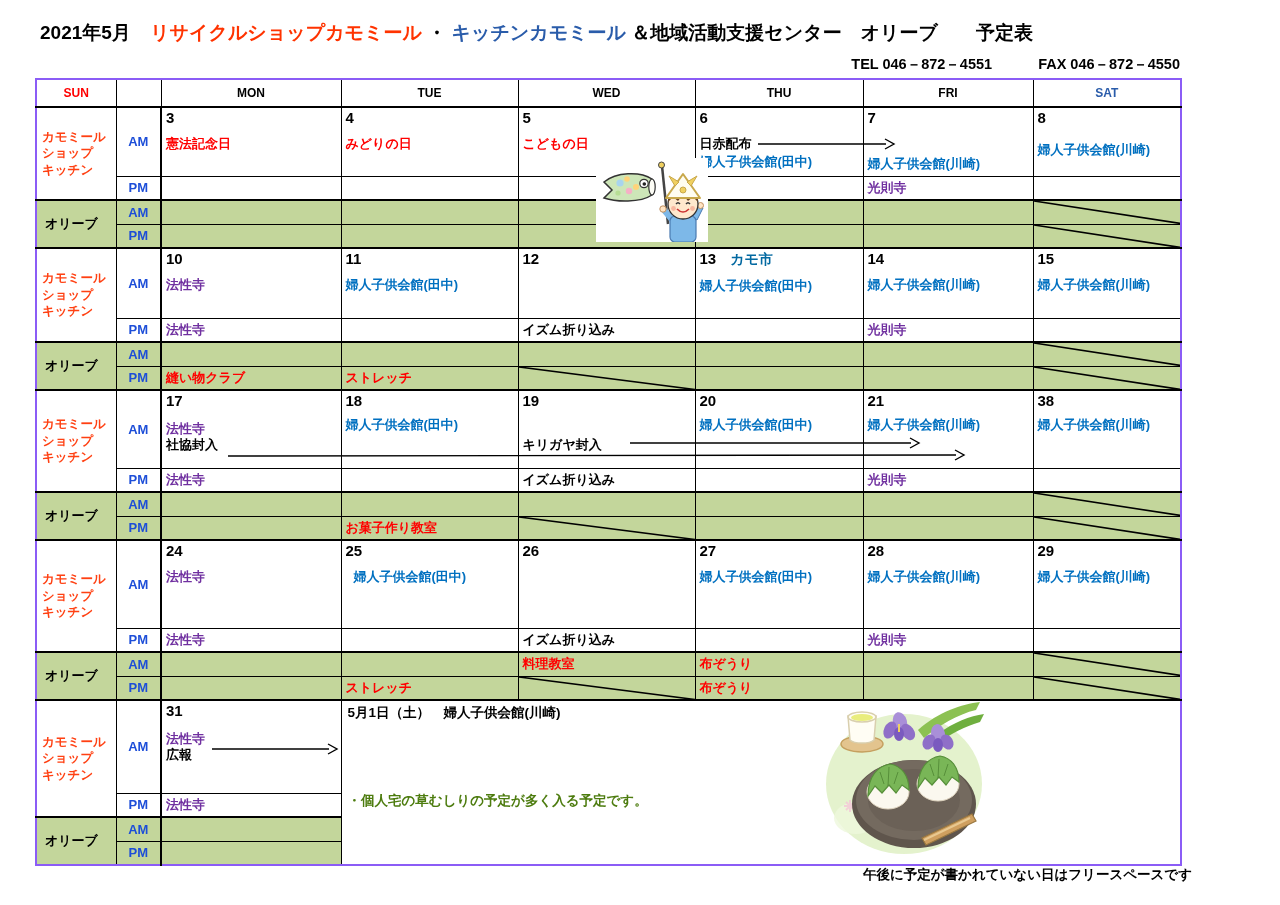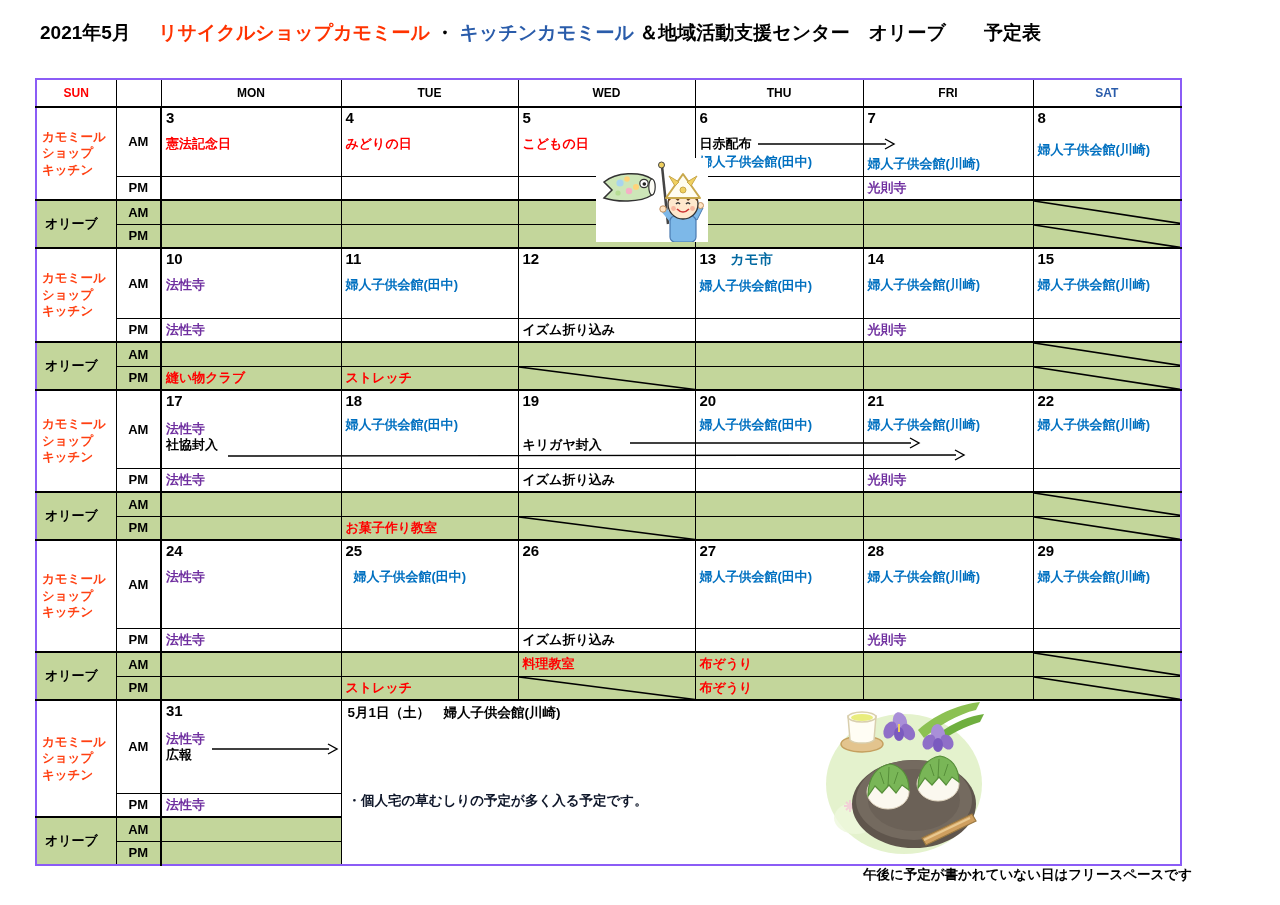--- a/index.html
+++ b/index.html
@@ -1,64 +1,68 @@
 <!DOCTYPE html>
 <html><head>
 <meta charset="utf-8">
 <style>
   html,body{margin:0;padding:0;background:#fff;}
   .page{position:relative;width:1280px;height:905px;background:#fff;overflow:hidden;
         font-family:"Liberation Sans","DejaVu Sans",sans-serif;font-weight:bold;color:#000;}
   .title{position:absolute;left:40px;top:20px;font-size:19px;white-space:nowrap;}
-  .title .t-shop1{color:#FF3300;margin-left:22px;}
+  .title .t-shop1{color:#FF3300;margin-left:14px;}
   .title .t-blue{color:#2A5CAA;}
   .contact{position:absolute;left:0;top:55px;width:1180px;text-align:right;font-size:14.5px;}
   .contact .fax{margin-left:42px;}
 
   table.cal{position:absolute;left:35px;top:78px;width:1145px;border-collapse:collapse;
             table-layout:fixed;border:2px solid #8b5cf6;background:#fff;}
   .cal th,.cal td{border:1px solid #000;padding:0;margin:0;overflow:hidden;}
   .cal th{font-size:12px;text-align:center;vertical-align:middle;background:#fff;color:#000;}
   .cal th.red{color:#FF0000;} .cal th.blue{color:#2A5CAA;}
   tr.block-top td, tr.block-top th{border-top:2px solid #000;}
   tr.oam-row td{border-top:2px solid #000;}
   td.label-cell{color:#FF4012;font-size:12.5px;line-height:1.32;padding:2px 1px 2px 5px;
                 vertical-align:middle;white-space:pre-line;background:#fff;}
   td.olive-label{background:#C3D69B;color:#000;font-size:13px;padding-left:8px;vertical-align:middle;}
-  td.ampm{color:#000000;font-size:13px;text-align:center;vertical-align:middle;border-right:2px solid #000;background:#fff;}
+  td.ampm{color:#1d4ed8;font-size:13px;text-align:center;vertical-align:middle;border-right:2px solid #000;background:#fff;}
   tr.olive-row td{background:#C3D69B;}
   td.olive{position:relative;vertical-align:middle;padding:1px 4px;font-size:13px;margin-top:32px;}
   td.day{vertical-align:top;padding:1px 4px;font-size:13px;position:relative;background:#fff;}
   td.day.pmcell{vertical-align:middle;}
   .date{font-size:15px;line-height:17px;color:#000;}
   .datenote{color:#0369a1;margin-left:14px;font-size:14px;}
   .line{line-height:16px;}
   .c-red{color:#FF0000;} .c-blue{color:#0070C0;} .c-purple{color:#7030A0;} .c-black{color:#000;}
   td.note-cell{vertical-align:top;position:relative;background:#fff;}
   .note1{font-size:13.5px;padding:3px 6px;color:#000;}
-  .note2{position:absolute;left:6px;top:91px;font-size:13.5px;color:#0f172a;}
+  .note2{position:absolute;left:6px;top:91px;font-size:13.5px;color:#4d7c0f;}
   .footer{position:absolute;left:676px;top:866px;width:516px;text-align:right;font-size:13.5px;}
   svg.diag{position:absolute;left:0;top:0;width:100%;height:100%;display:block;}
   svg.arrow{position:absolute;overflow:visible;}
   #koinobori{position:absolute;left:596px;top:158px;width:112px;height:84px;}
   #mochi{position:absolute;left:826px;top:700px;width:162px;height:156px;}
 </style>
 </head>
 <body>
 
 <div class="page">
 
   <div class="title">
     <span>2021年5月</span>
     <span class="t-shop1">リサイクルショップカモミール</span>
     <span>・</span>
     <span class="t-blue">キッチンカモミール</span>
     <span>＆地域活動支援センター　オリーブ　　予定表</span>
   </div>
 
+  <div class="contact">
+    <span>TEL 046－872－4551</span>
+    <span class="fax">FAX 046－872－4550</span>
+  </div>
 
   <table class="cal" id="cal-table">
       <colgroup>
         <col style="width: 80px;">
         <col style="width: 45px;">
         <col style="width: 180px;">
         <col style="width: 177px;">
         <col style="width: 177px;">
         <col style="width: 168px;">
         <col style="width: 170px;">
@@ -245,21 +249,21 @@
           </td>
           <td class="day">
             <div class="date"><span class="num">20</span></div>
             <div class="line c-blue" style="margin-top: 8px;">婦人子供会館(田中)</div>
           </td>
           <td class="day">
             <div class="date"><span class="num">21</span></div>
             <div class="line c-blue" style="margin-top: 8px;">婦人子供会館(川崎)</div>
           </td>
           <td class="day">
-            <div class="date"><span class="num">22</span></div>
+            <div class="date"><span class="num">38</span></div>
             <div class="line c-blue" style="margin-top: 8px;">婦人子供会館(川崎)</div>
           </td>
         </tr>
         <tr class="pm-row" style="height: 24px;">
           <td class="ampm">PM</td>
           <td class="day pmcell">
             <div class="line c-purple">法性寺</div>
           </td>
           <td class="day pmcell"></td>
           <td class="day pmcell">

